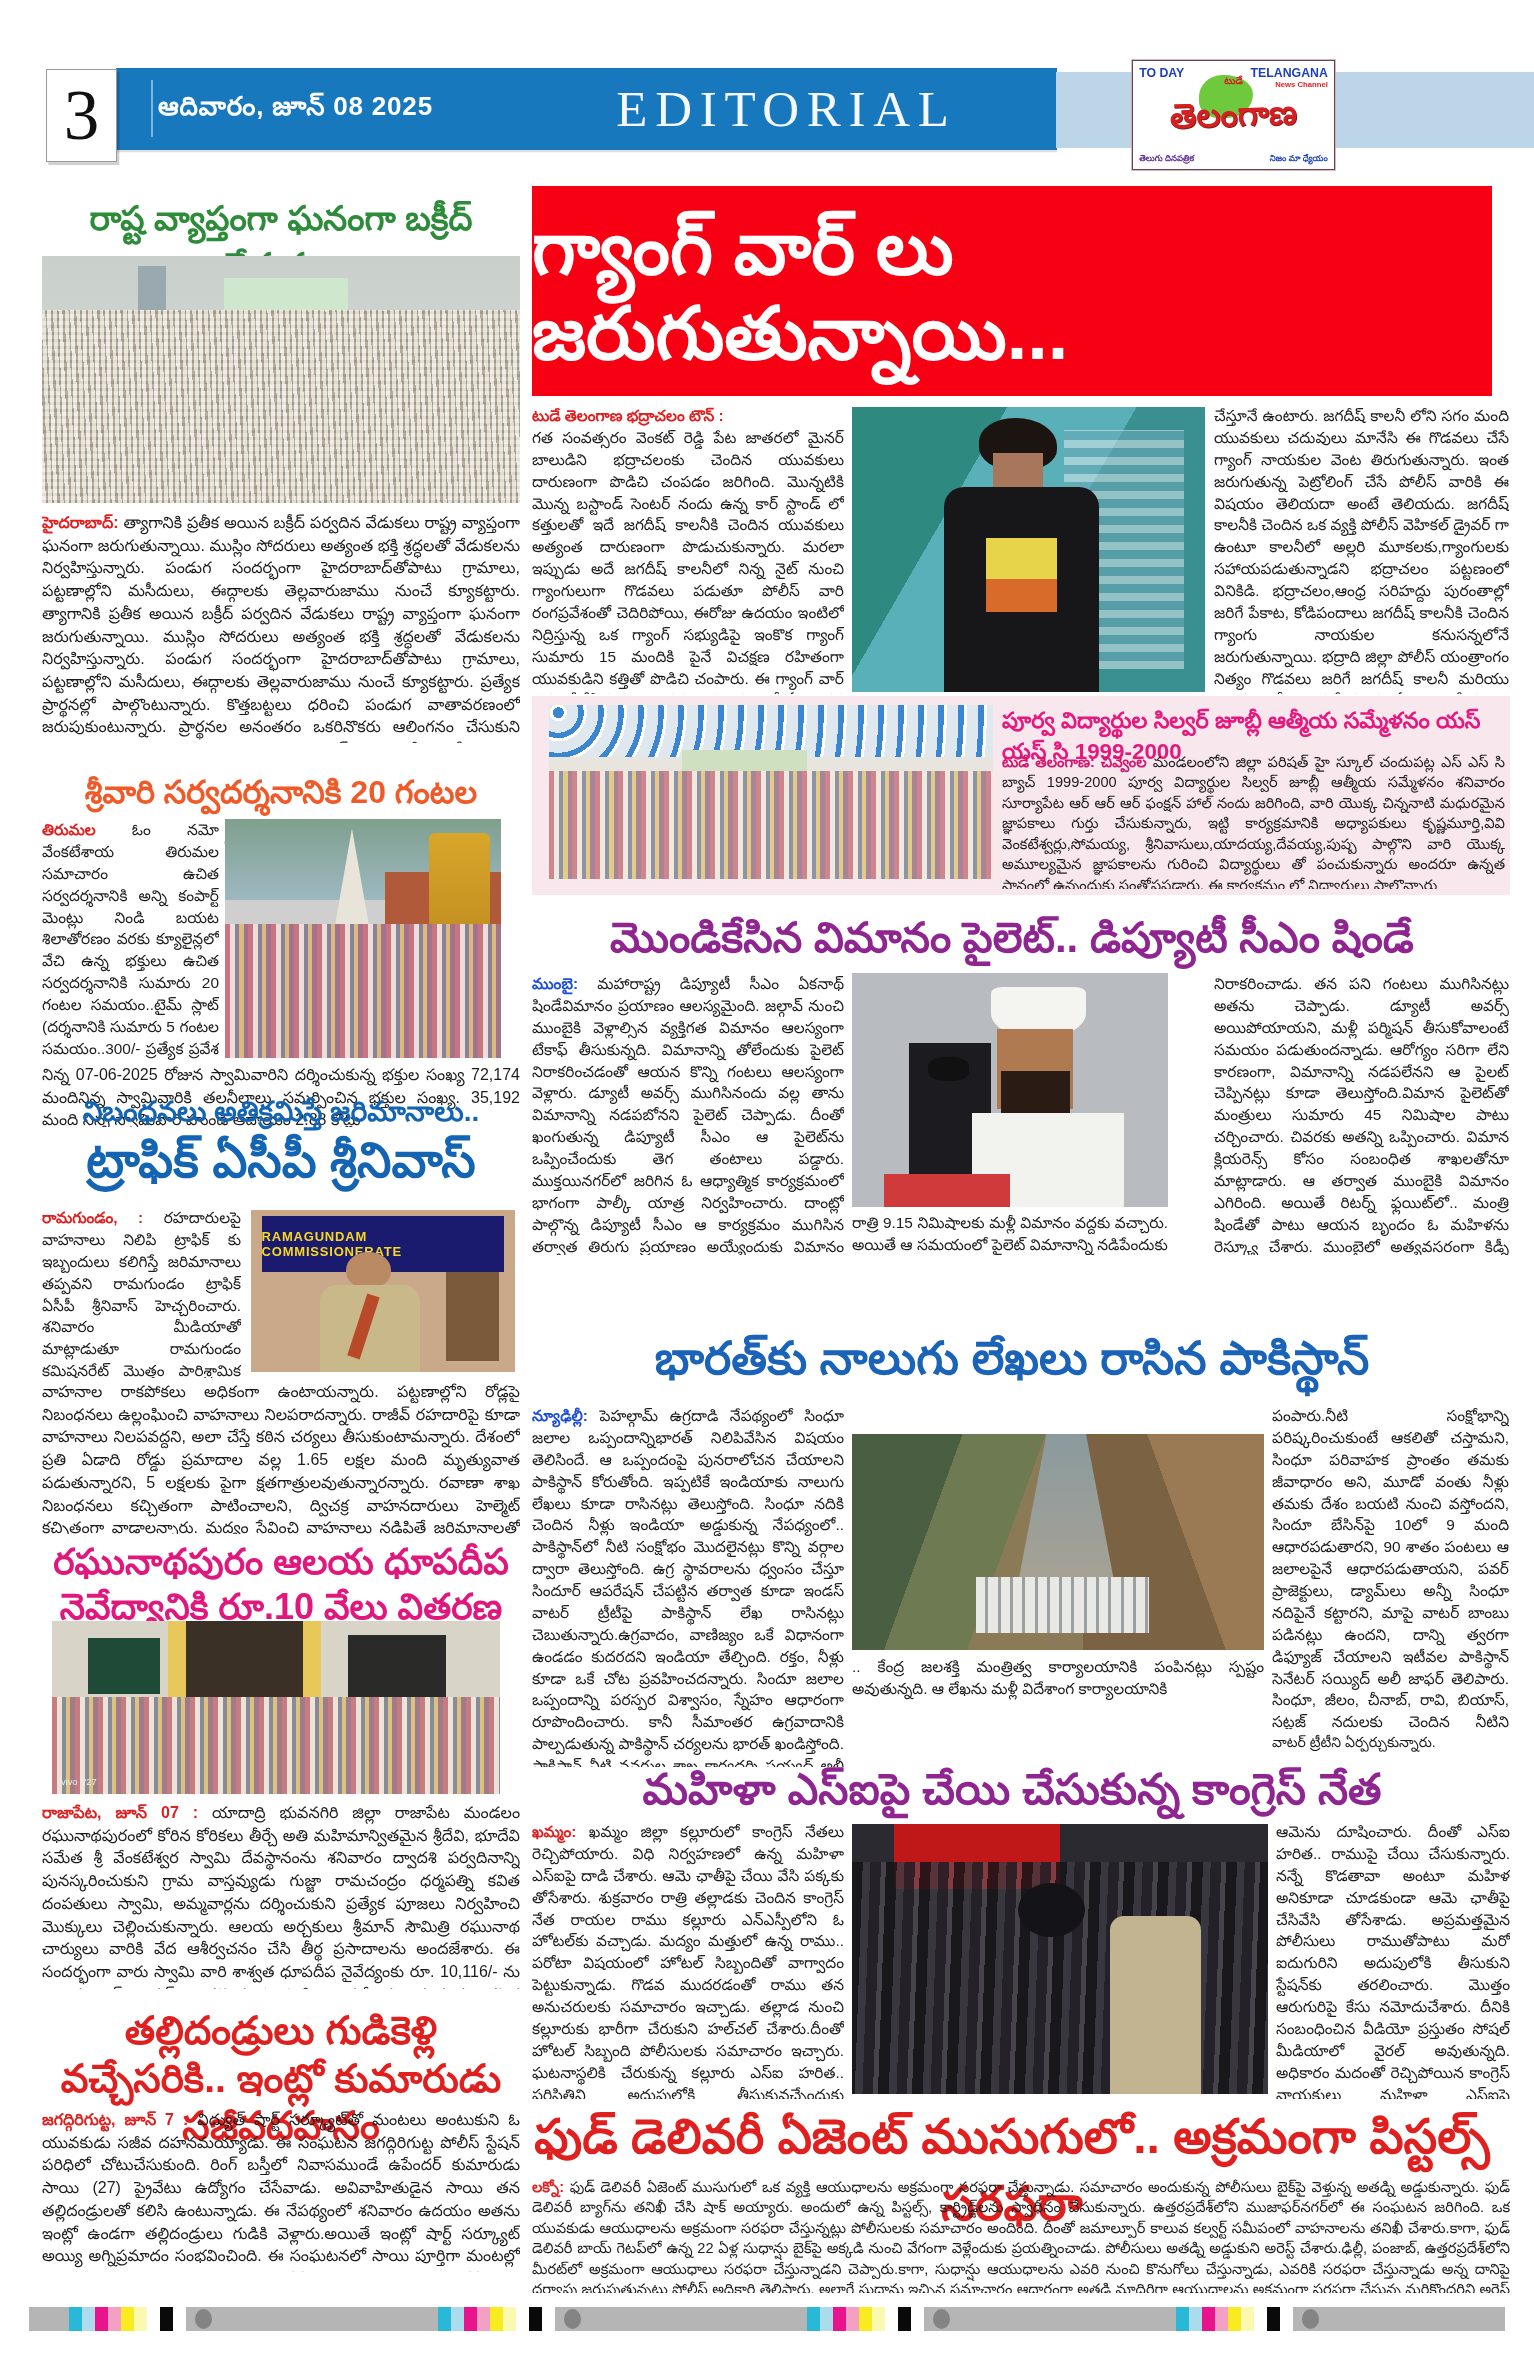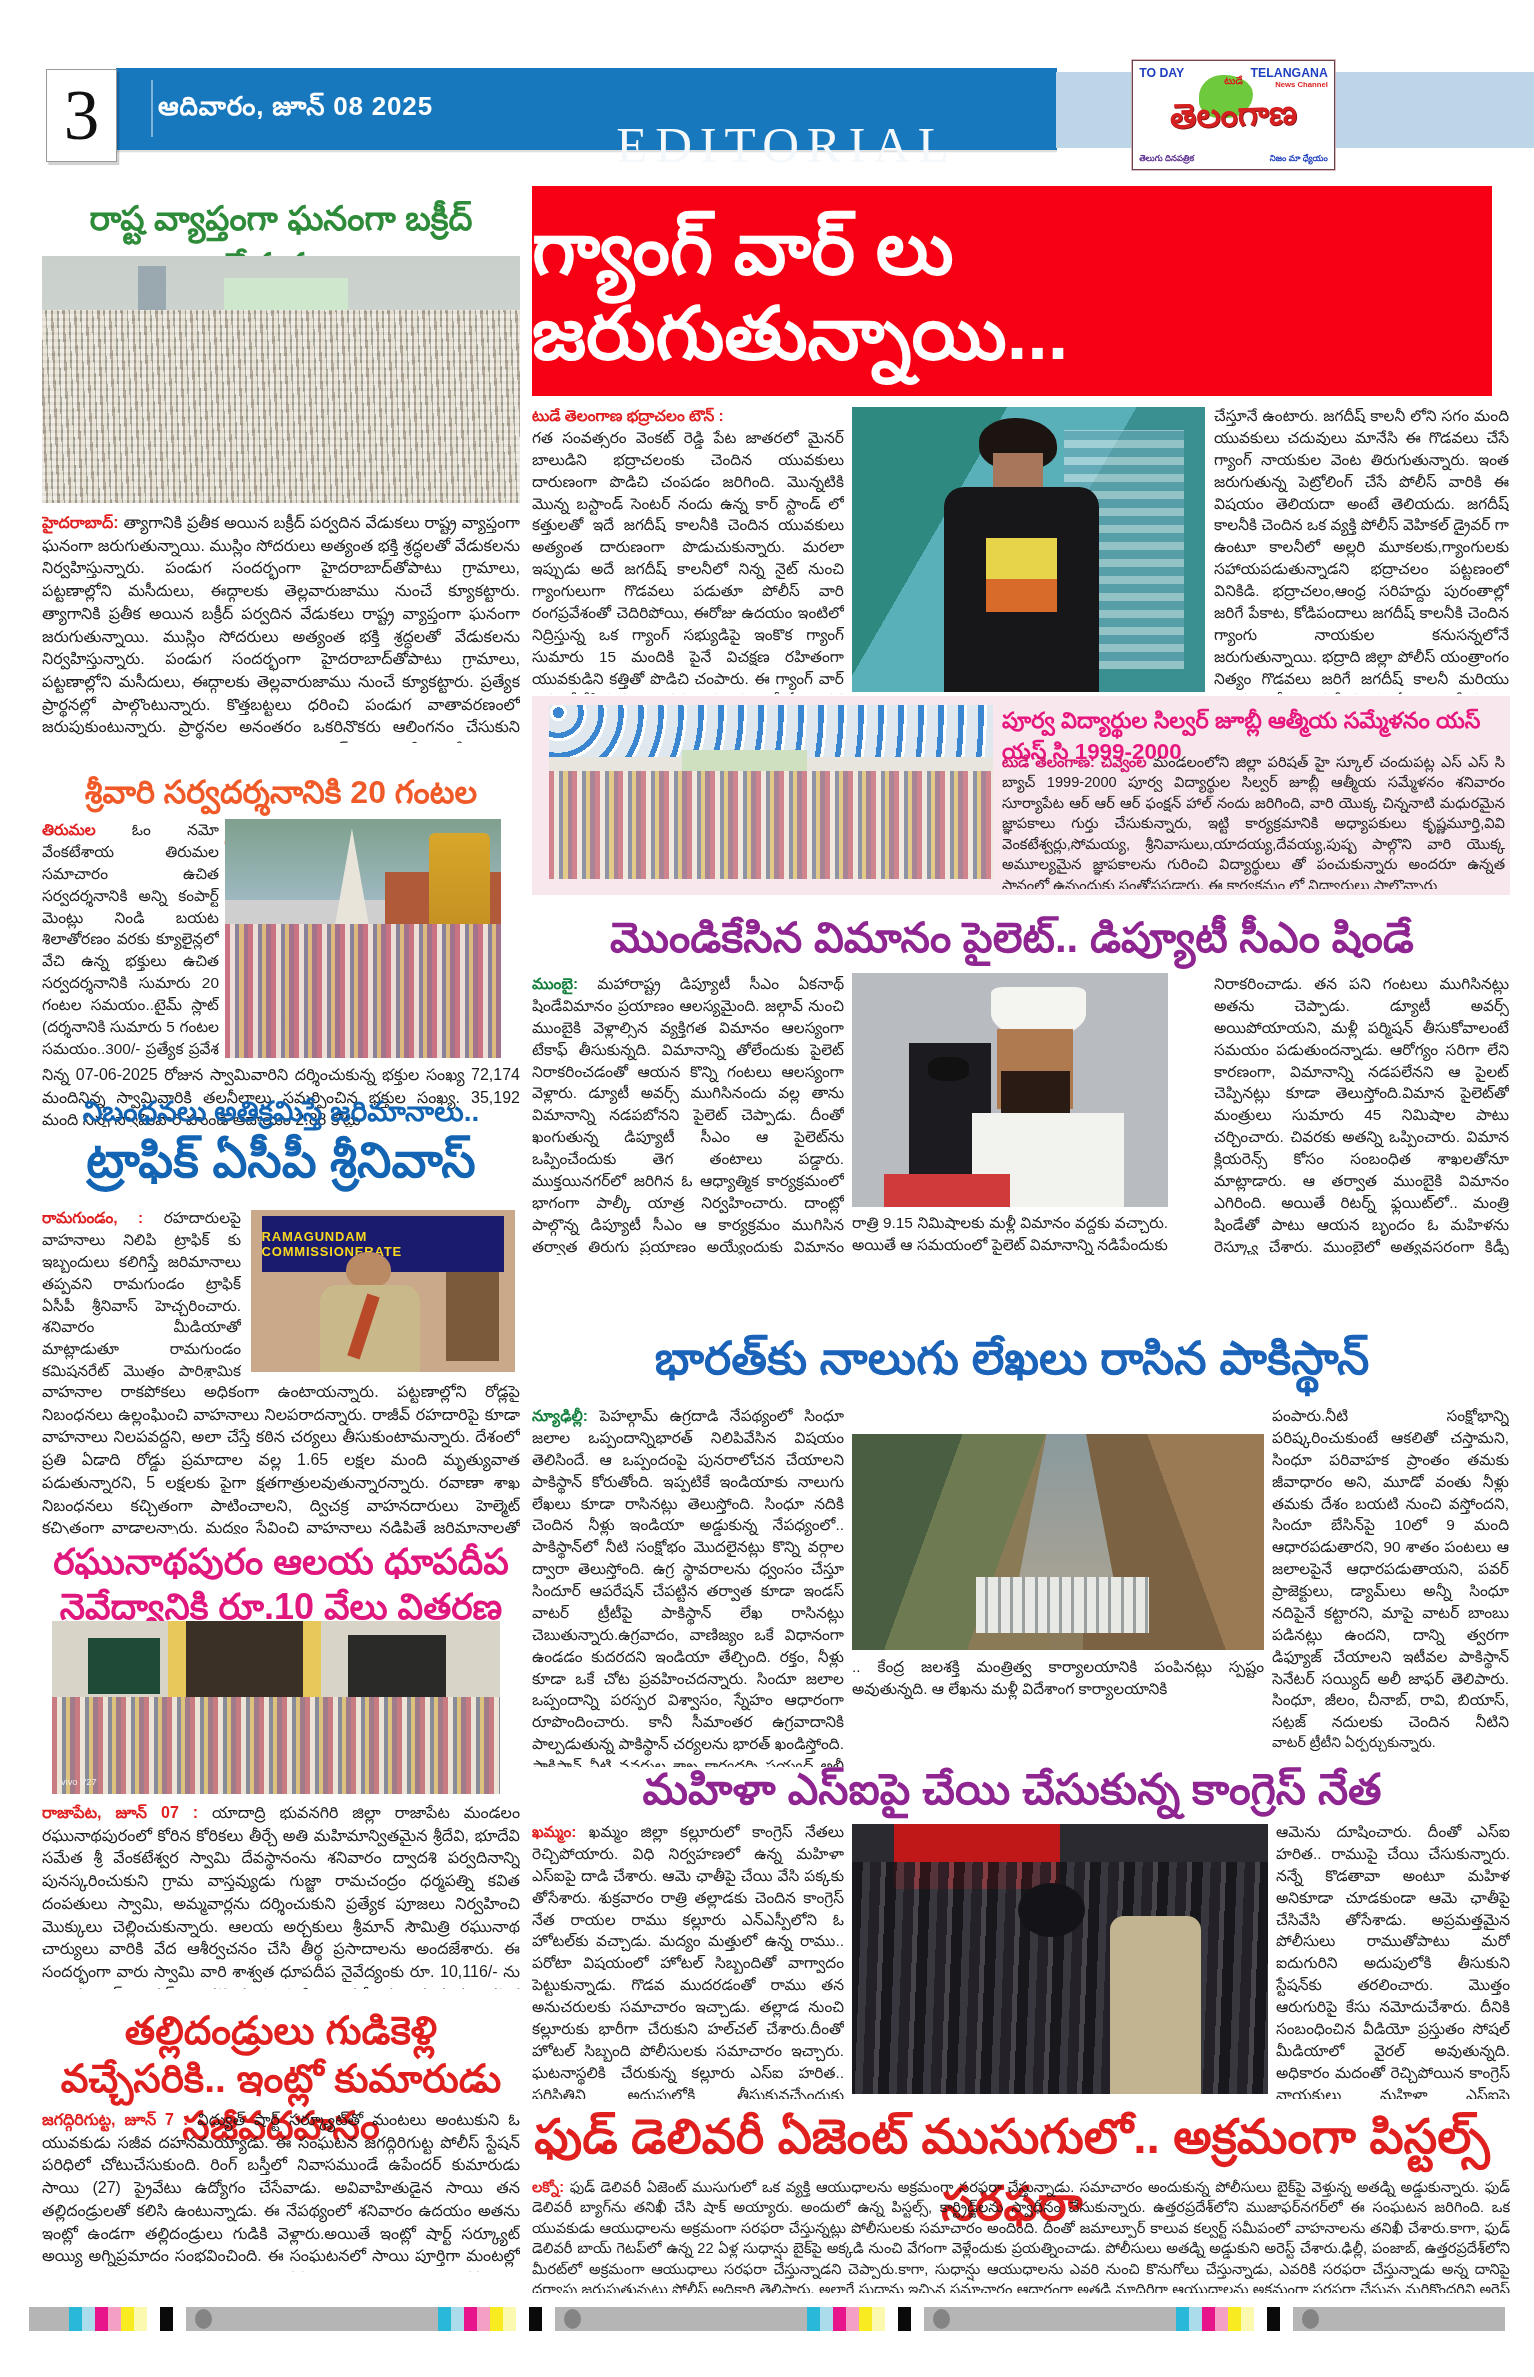--- a/index.html
+++ b/index.html
@@ -4,31 +4,31 @@
 <style>
   html,body{margin:0;padding:0;background:#e9e9e9;}
   .page{position:relative;width:1534px;height:2377px;background:#ffffff;font-family:"Liberation Sans",sans-serif;overflow:hidden;margin:0 auto;}
   .abs{position:absolute;}
   .ct{text-align:center;}
   .bold{font-weight:bold;}
   .clip{overflow:hidden;}
   .body-txt{font-size:16px;line-height:1.42;color:#1c1c1c;text-align:justify;overflow:hidden;word-break:break-word;}
   .body-sm{font-size:14.6px;line-height:1.4;}
   .dl-red{color:#e02020;font-weight:bold;}
-  .dl-dark{color:#15803d;font-weight:bold;}
+  .dl-dark{color:#1d4ed8;font-weight:bold;}
   .dl-mag{color:#d4156e;font-weight:bold;}
 
   
   .hdr-bar{left:116px;top:68px;width:941px;height:82px;background:#1878be;box-shadow:0 2.3px 0 rgba(0,0,0,.12);}
   .hdr-band{left:1056px;top:72px;width:478px;height:76px;background:#bcd5e7;}
   .pagenum-box{left:46px;top:69px;width:69px;height:91px;background:#ffffff;border:0.8px solid #9a9a9a;box-shadow:2.3px 3.1px 0 rgba(0,0,0,.18);display:flex;align-items:center;justify-content:center;}
   .pagenum{font-family:"Liberation Serif",serif;font-size:71px;color:#111;line-height:1;}
   .hdr-date{left:158px;top:91px;width:324px;color:#fff;font-size:26px;font-weight:bold;letter-spacing:0.8px;}
   .hdr-divider{left:151px;top:80px;width:1.5px;height:57px;background:rgba(255,255,255,.45);}
-  .hdr-title{left:532px;top:80px;width:509px;color:#f4f8fb;font-family:"Liberation Serif",serif;font-size:51px;letter-spacing:7.7px;text-align:center;margin-top:36px;}
+  .hdr-title{left:532px;top:80px;width:509px;color:#f4f8fb;font-family:"Liberation Serif",serif;font-size:51px;letter-spacing:7.7px;text-align:center;}
 
   
   .logo{left:1132px;top:60px;width:201px;height:108px;background:#fff;border:1.5px solid #6d4150;box-shadow:0 0 0 0.8px #caa;}
   .logo-inner{position:relative;width:100%;height:100%;overflow:hidden;}
   .logo-tl{position:absolute;left:6.2px;top:4.6px;color:#1d3fbf;font-weight:bold;font-size:12.3px;}
   .logo-tr{position:absolute;right:6.2px;top:4.6px;color:#1d3fbf;font-weight:bold;font-size:12.3px;}
   .logo-sub{position:absolute;right:6.2px;top:19px;color:#d22;font-weight:bold;font-size:7.7px;}
   .logo-map{position:absolute;left:66px;top:14px;width:54px;height:43px;background:#6fc93c;border-radius:46% 58% 52% 40%/55% 48% 60% 42%;}
   .logo-maplbl{position:absolute;left:0;top:14px;width:100%;text-align:center;color:#d42020;font-weight:bold;font-size:10px;}
   .logo-brand{position:absolute;left:0;top:34px;width:100%;text-align:center;color:#d42020;font-weight:bold;font-size:34px;transform:rotate(-2deg);text-shadow:0.8px 0.8px 0 #7a1010;}

